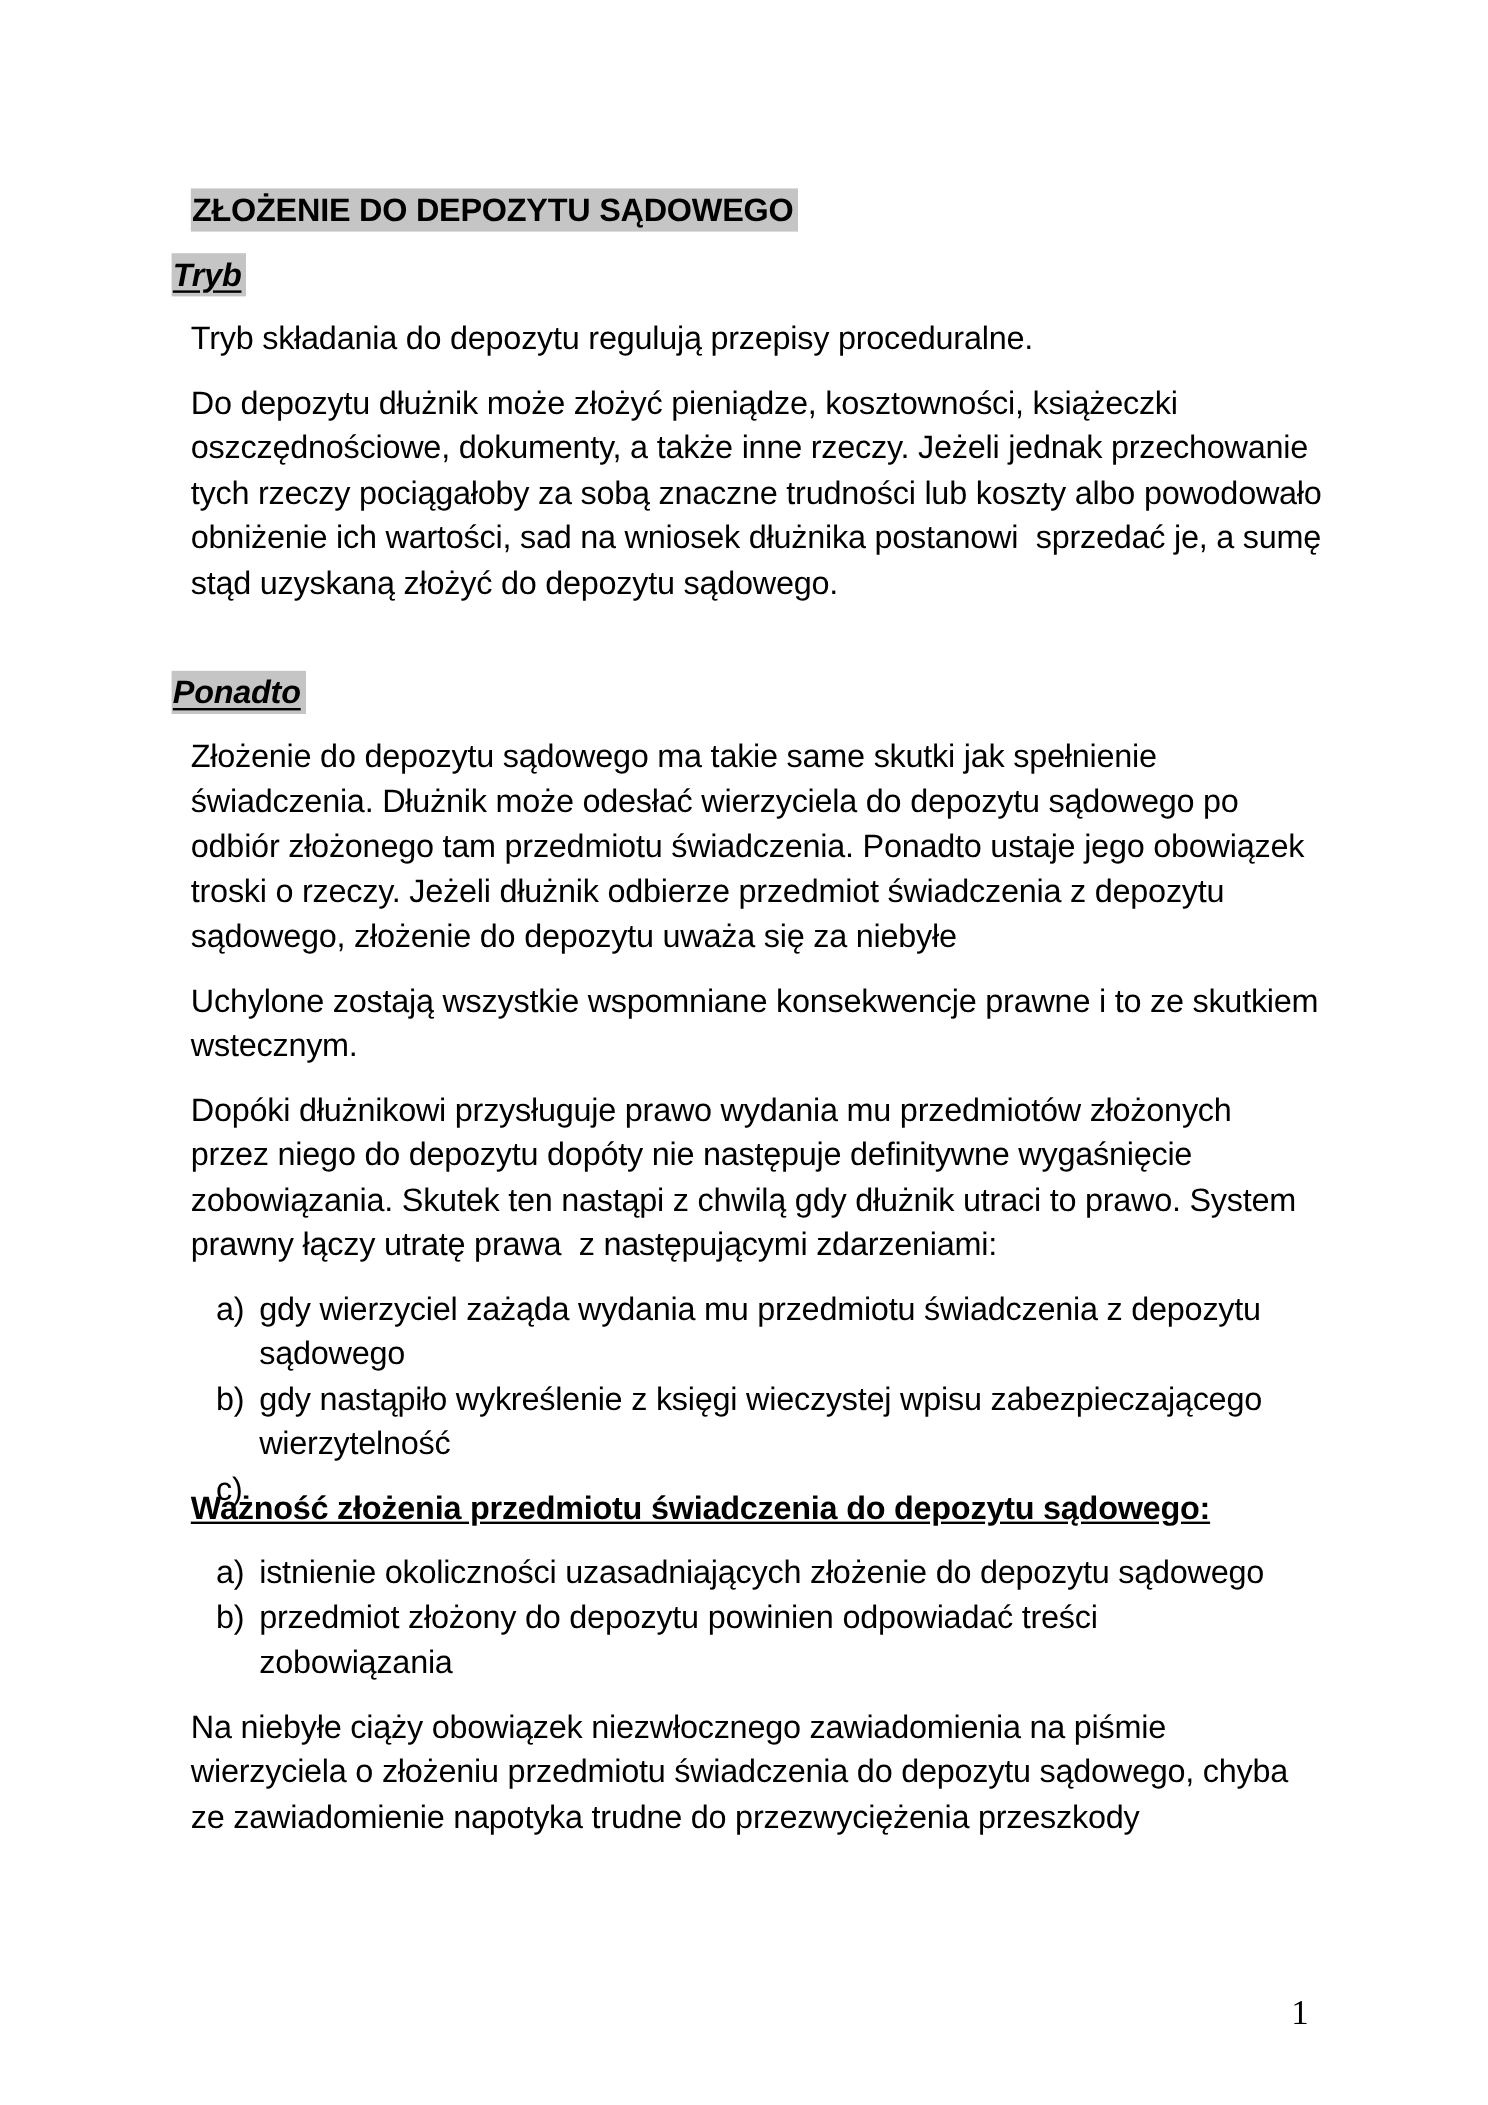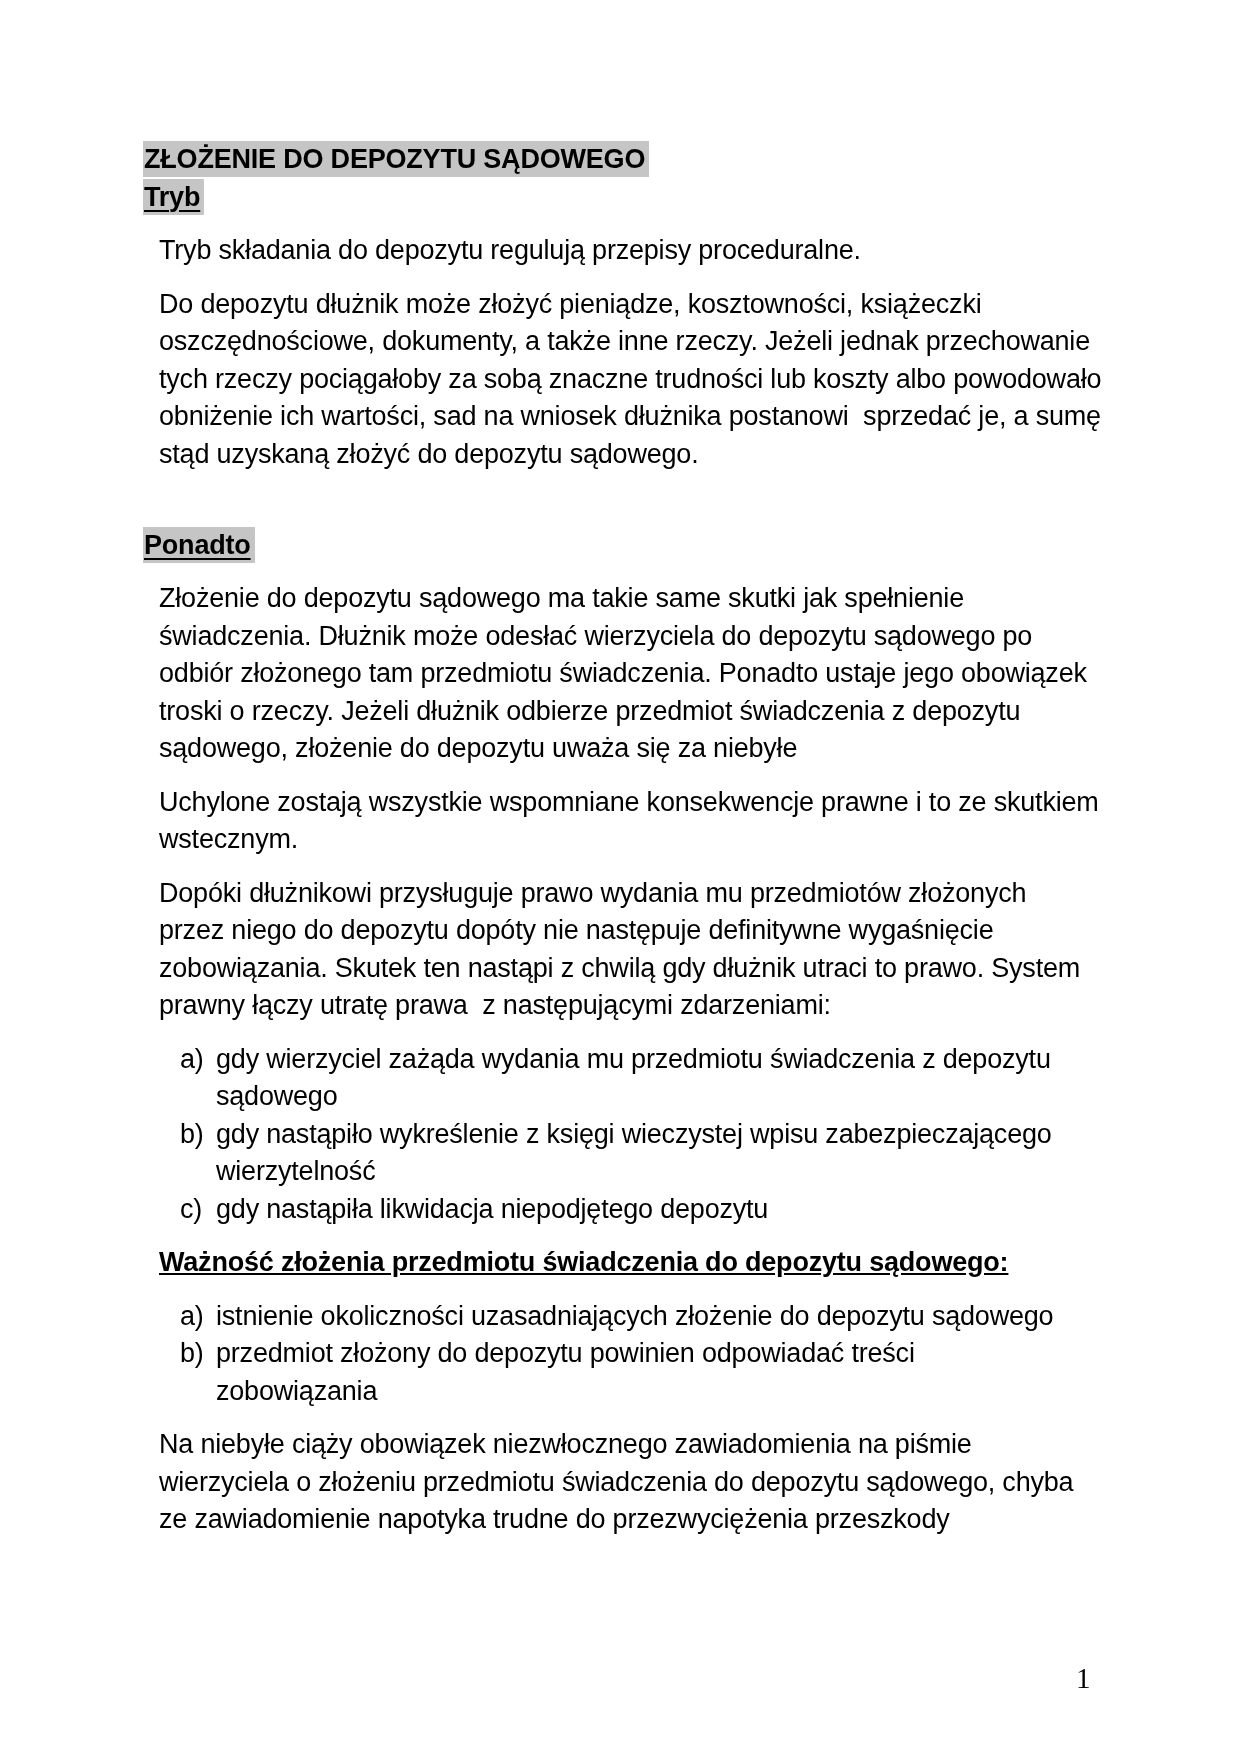--- a/index.html
+++ b/index.html
@@ -23,30 +23,31 @@
     width: 1085px;
     font-size: 27px;
     line-height: 37.5px;
     letter-spacing: -0.2px;
   }
   .para {
     margin: 16px;
     white-space: pre-wrap;
   }
   .title-line {
-    margin: 0;
+    margin: 16px;
     font-weight: 700;
   }
   .hl {
     background: var(--hl, #c5c5c5);
     padding: 3px 4px 3px 1px;
   }
   .heading-line {
     margin: 0;
     font-weight: 700;
+    font-style: italic;
   }
   .heading-line .hl {
     text-decoration: underline;
     text-decoration-thickness: 2px;
     text-underline-offset: 4px;
   }
   .blank-line {
     height: 37.5px;
   }
   .li {
@@ -110,21 +111,21 @@
 przez niego do depozytu dopóty nie następuje definitywne wygaśnięcie
 zobowiązania. Skutek ten nastąpi z chwilą gdy dłużnik utraci to prawo. System
 prawny łączy utratę prawa  z następującymi zdarzeniami:</p>
 
     <div class="li"><span class="marker">a)</span><span>gdy wierzyciel zażąda wydania mu przedmiotu świadczenia z depozytu
 sądowego</span></div>
 
     <div class="li"><span class="marker">b)</span><span>gdy nastąpiło wykreślenie z księgi wieczystej wpisu zabezpieczającego
 wierzytelność</span></div>
 
-    <div class="li"><span class="marker">c)</span><span>gdy nastąpiła likwidacja niepodjętego depozytu</span></div>
+    <div class="li"><span class="marker">c)</span></div>
 
 
     <p class="para p-bold">Ważność złożenia przedmiotu świadczenia do depozytu sądowego:</p>
 
     <div class="li"><span class="marker">a)</span><span>istnienie okoliczności uzasadniających złożenie do depozytu sądowego</span></div>
 
     <div class="li"><span class="marker">b)</span><span>przedmiot złożony do depozytu powinien odpowiadać treści
 zobowiązania</span></div>
 
     <p class="para">Na niebyłe ciąży obowiązek niezwłocznego zawiadomienia na piśmie

